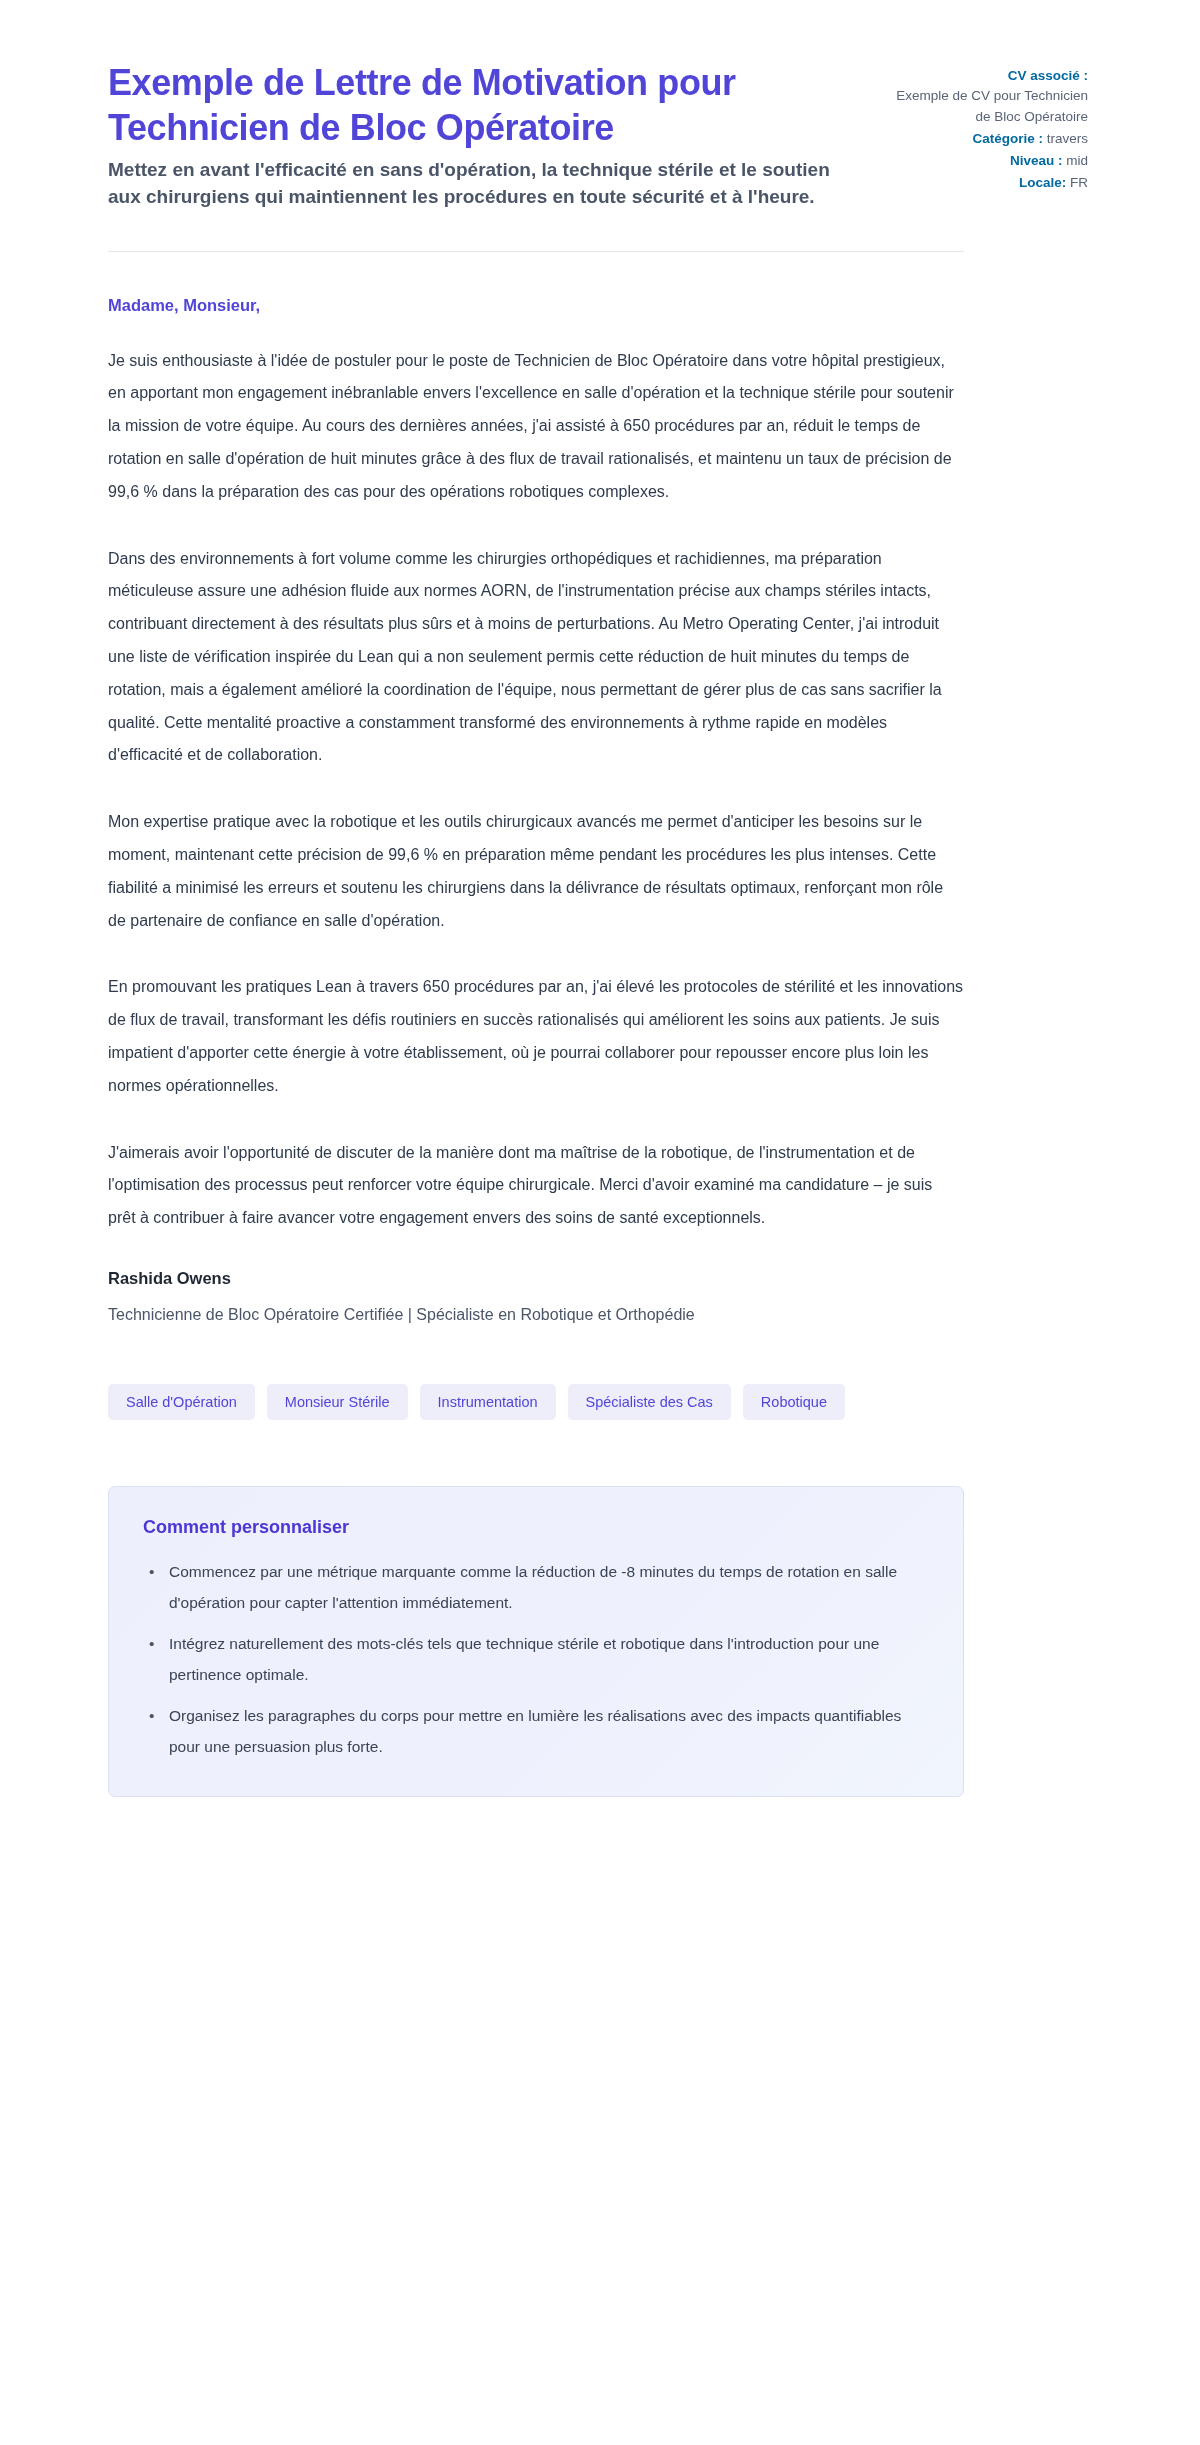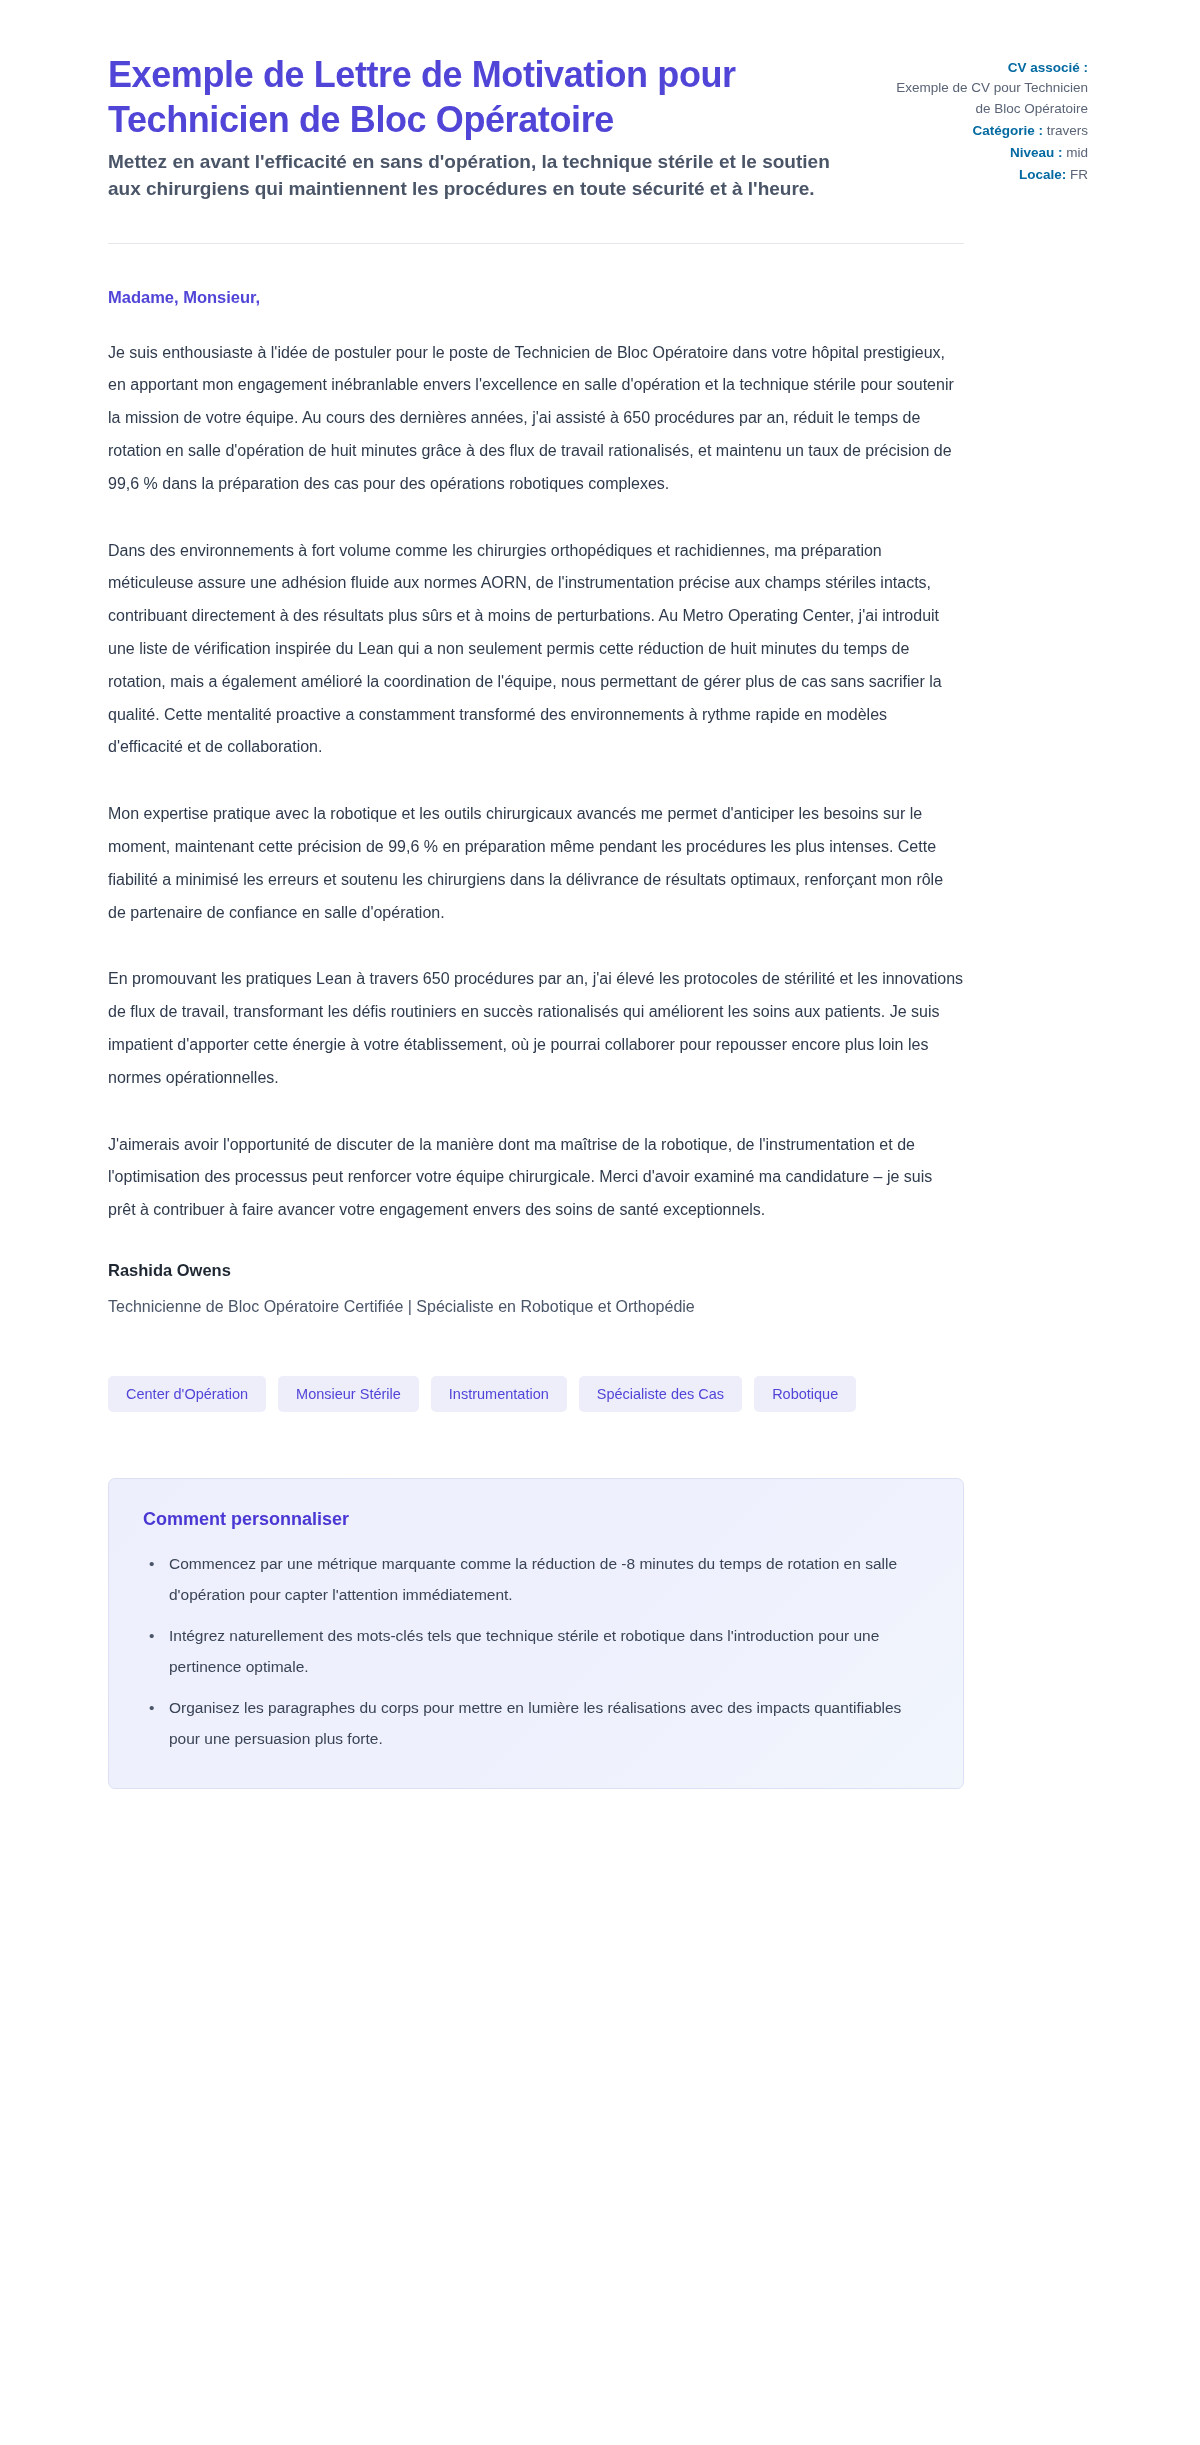--- a/index.html
+++ b/index.html
@@ -11,21 +11,21 @@
   body {
     width: 1200px;
     min-height: 2445px;
     font-family: "Liberation Sans", sans-serif;
     color: #2b3445;
     -webkit-font-smoothing: antialiased;
   }
 
   .page {
     width: 1072px;
-    padding: 4px 108px;
+    padding: 12px 108px;
     border-radius: 31px;
   }
 
   
   .header {
     display: flex;
     align-items: flex-start;
     justify-content: space-between;
     padding-top: 48px;
     gap: 40px;
@@ -209,21 +209,21 @@
     <p class="body-para">Mon expertise pratique avec la robotique et les outils chirurgicaux avancés me permet d'anticiper les besoins sur le moment, maintenant cette précision de 99,6 % en préparation même pendant les procédures les plus intenses. Cette fiabilité a minimisé les erreurs et soutenu les chirurgiens dans la délivrance de résultats optimaux, renforçant mon rôle de partenaire de confiance en salle d'opération.</p>
     <p class="body-para">En promouvant les pratiques Lean à travers 650 procédures par an, j'ai élevé les protocoles de stérilité et les innovations de flux de travail, transformant les défis routiniers en succès rationalisés qui améliorent les soins aux patients. Je suis impatient d'apporter cette énergie à votre établissement, où je pourrai collaborer pour repousser encore plus loin les normes opérationnelles.</p>
     <p class="body-para">J'aimerais avoir l'opportunité de discuter de la manière dont ma maîtrise de la robotique, de l'instrumentation et de l'optimisation des processus peut renforcer votre équipe chirurgicale. Merci d'avoir examiné ma candidature – je suis prêt à contribuer à faire avancer votre engagement envers des soins de santé exceptionnels.</p>
 
     <div class="signature">
       <p class="sig-name">Rashida Owens</p>
       <p class="sig-role">Technicienne de Bloc Opératoire Certifiée | Spécialiste en Robotique et Orthopédie</p>
     </div>
 
     <div class="tags">
-      <span class="tag">Center d'Opération</span>
+      <span class="tag">Salle d'Opération</span>
       <span class="tag">Monsieur Stérile</span>
       <span class="tag">Instrumentation</span>
       <span class="tag">Spécialiste des Cas</span>
       <span class="tag">Robotique</span>
     </div>
 
     <div class="callout">
       <h2 class="callout-title">Comment personnaliser</h2>
       <ul class="callout-list">
         <li>Commencez par une métrique marquante comme la réduction de -8 minutes du temps de rotation en salle d'opération pour capter l'attention immédiatement.</li>

